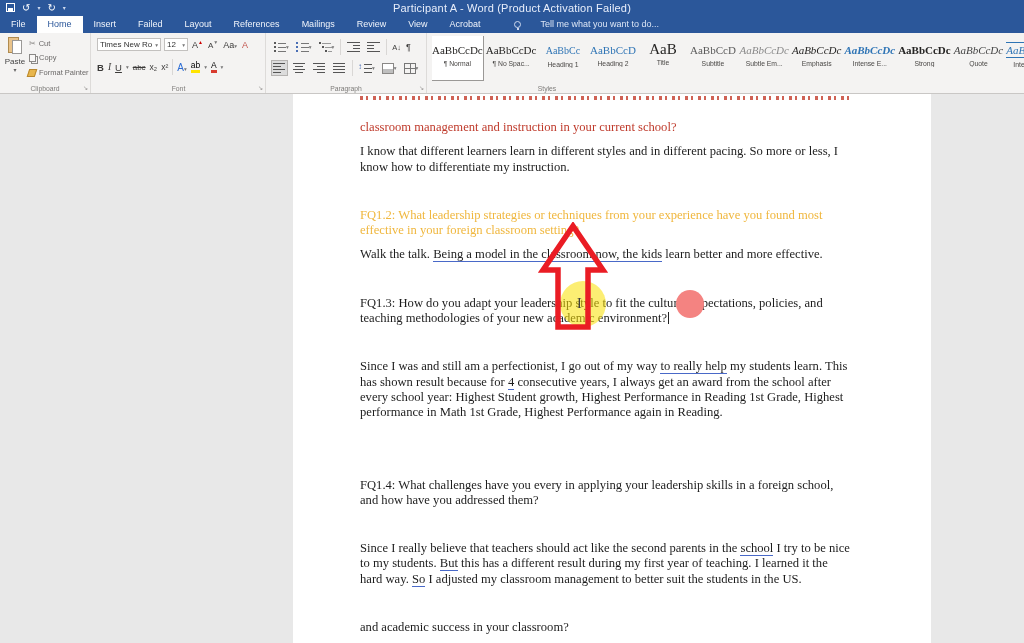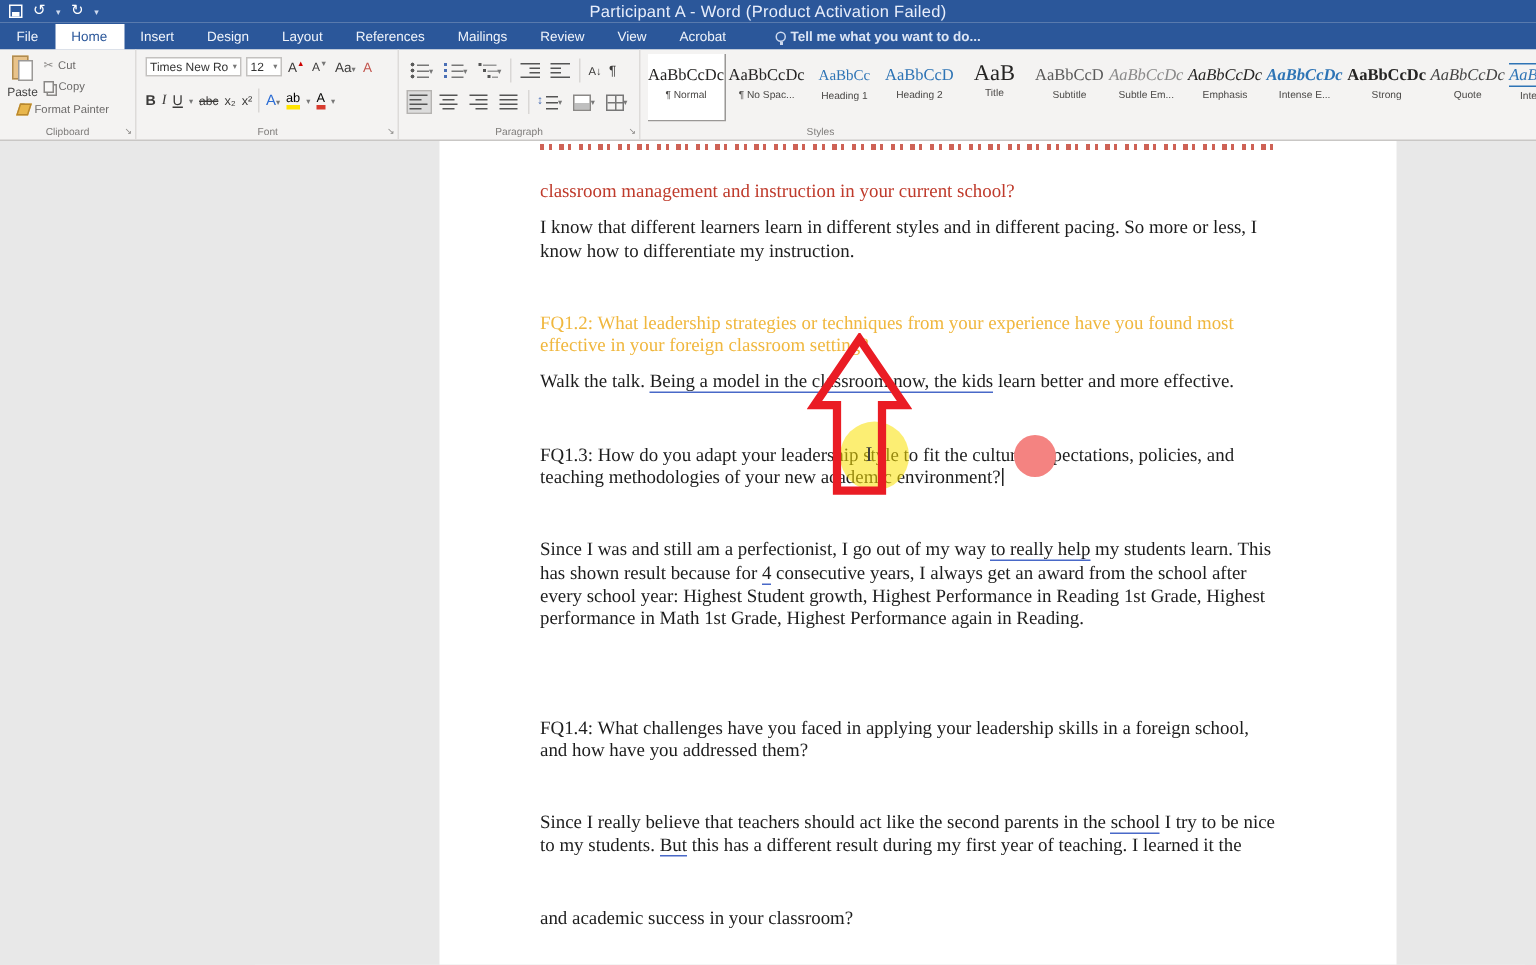--- a/index.html
+++ b/index.html
@@ -16,21 +16,21 @@
   .qat-glyph { font-size:10px; line-height:10px; color:#fff; }
   .qat-caret { font-size:6px; color:#cdd9ee; }
   .title-text { position:absolute; left:0; right:0; text-align:center;
     font-size:11px; color:#e8eefb; letter-spacing:.2px; }
 
   
   .tabrow { position:absolute; left:0; top:15px; width:1024px; height:18px;
     background:#2b579a; display:flex; align-items:flex-end; }
   .tab { font-size:9px; color:#f0f4fb; padding:3px 11px 4px; cursor:default; }
   .tab.active { background:#fff; color:#2b579a; }
-  .tellme { display:flex; align-items:center; gap:3px; margin-left:22px; padding-bottom:4px;font-weight:bold; }
+  .tellme { display:flex; align-items:center; gap:20px; margin-left:22px; padding-bottom:4px; }
   .bulb { width:7px; height:7px; border:1px solid #cdd9ee; border-radius:50%; position:relative; }
   .bulb::after { content:""; position:absolute; left:2px; top:6px; width:2px; height:2px; background:#cdd9ee; }
   .tellme-text { font-size:9px; color:#dbe5f5; }
 
   
   .ribbon { position:absolute; left:0; top:33px; width:1024px; height:61px;
     background:#f4f3f2; border-bottom:1px solid #c9c7c5; }
   .grp { position:absolute; top:0; height:100%; border-right:1px solid #ddDbd9; }
   .grp-label { position:absolute; bottom:1px; left:0; right:0; text-align:center;
     font-size:6.8px; color:#7e7c7a; }
@@ -181,21 +181,21 @@
     <span class="qat-glyph">↻</span>
     <span class="qat-caret">▾</span>
   </div>
   <div class="title-text">Participant A - Word (Product Activation Failed)</div>
 </div>
 
 <div class="tabrow">
     <div class="tab">File</div>
     <div class="tab active">Home</div>
     <div class="tab">Insert</div>
-    <div class="tab">Design</div>
+    <div class="tab">Failed</div>
     <div class="tab">Layout</div>
     <div class="tab">References</div>
     <div class="tab">Mailings</div>
     <div class="tab">Review</div>
     <div class="tab">View</div>
     <div class="tab">Acrobat</div>
     <div class="tellme">
       <span class="bulb"></span>
       <span class="tellme-text">Tell me what you want to do...</span>
     </div>
@@ -213,21 +213,21 @@
       <div class="paste-caret">▾</div>
     </div>
     <div class="clip-small" style="top:6px;">
       <span class="i-cut">✂</span>
       <span>Cut</span>
     </div>
     <div class="clip-small" style="top:20px;">
       <span class="i-copy"></span>
       <span>Copy</span>
     </div>
-    <div class="clip-small" style="top:35px; left:12px;">
+    <div class="clip-small" style="top:35px; left:28px;">
       <span class="i-painter"></span>
       <span>Format Painter</span>
     </div>
     <div class="grp-label">Clipboard</div>
     <div class="launcher">↘</div>
   </div>
 
   <div class="grp grp-font">
     <div class="font-row1">
       <div class="combo" style="width:64px;">
@@ -361,26 +361,27 @@
           <div class="tline"><span>FQ1.3: How do you adapt your leadership style to fit the cultural expectations, policies, and</span></div>
           <div class="tline"><span>teaching methodologies of your new academic environment?</span><span class="caret"></span></div>
         </div>
         <div class="para k-body g-l">
           <div class="tline"><span>Since I was and still am a perfectionist, I go out of my way </span><span class="gr-u">to really help</span><span> my students learn. This</span></div>
           <div class="tline"><span>has shown result because for </span><span class="gr-u">4</span><span> consecutive years, I always get an award from the school after</span></div>
           <div class="tline"><span>every school year: Highest Student growth, Highest Performance in Reading 1st Grade, Highest</span></div>
           <div class="tline"><span>performance in Math 1st Grade, Highest Performance again in Reading.</span></div>
         </div>
         <div class="para k-body g-xl">
-          <div class="tline"><span>FQ1.4: What challenges have you faced in applying your leadership skills in a foreign school,</span></div>
+          <div class="tline"><span>FQ1.4: What challenges have you every in applying your leadership skills in a foreign school,</span></div>
           <div class="tline"><span>and how have you addressed them?</span></div>
         </div>
         <div class="para k-body g-l">
           <div class="tline"><span>Since I really believe that teachers should act like the second parents in the </span><span class="gr-u">school</span><span> I try to be nice</span></div>
           <div class="tline"><span>to my students. </span><span class="gr-u">But</span><span> this has a different result during my first year of teaching. I learned it the</span></div>
+          <div class="tline"><span>hard way. </span><span class="gr-u">So</span><span> I adjusted my classroom management to better suit the students in the US.</span></div>
         </div>
         <div class="para k-body g-l">
           <div class="tline"><span>and academic success in your classroom?</span></div>
         </div>
       </div>
   </div>
 </div>
 
 <div class="overlay">
   <div class="hl-circle"></div>

